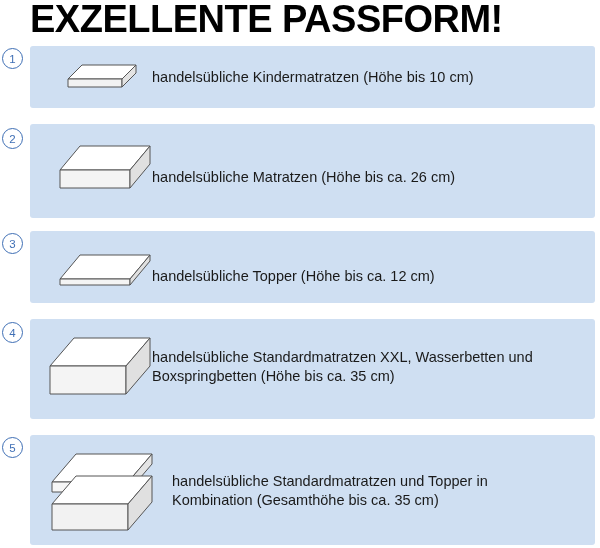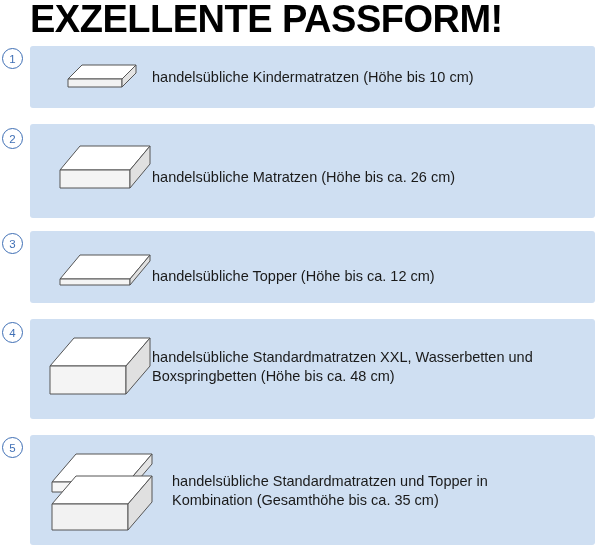--- a/index.html
+++ b/index.html
@@ -104,21 +104,21 @@
 
   <div class="row" style="top:319px;height:100px;"></div>
   <div class="num" style="top:322px;">4</div>
   <div class="mat" style="left:42px;top:330px;">
     <svg width="120" height="82" viewBox="0 0 120 82">
       <polygon points="32,8 108,8 84,36 8,36" fill="#ffffff" stroke="#555555" stroke-width="1"></polygon>
       <polygon points="8,36 84,36 84,64 8,64" fill="#f4f4f4" stroke="#555555" stroke-width="1"></polygon>
       <polygon points="84,36 108,8 108,36 84,64" fill="#e0e0e0" stroke="#555555" stroke-width="1"></polygon>
     </svg>
   </div>
-  <div class="row-label" style="top:348px;">handelsübliche Standardmatratzen XXL, Wasserbetten und Boxspringbetten (Höhe bis ca. 48 cm)</div>
+  <div class="row-label" style="top:348px;">handelsübliche Standardmatratzen XXL, Wasserbetten und Boxspringbetten (Höhe bis ca. 35 cm)</div>
 
   <div class="row" style="top:435px;height:110px;"></div>
   <div class="num" style="top:437px;">5</div>
   <div class="mat" style="left:42px;top:448px;">
     <svg width="125" height="95" viewBox="0 0 125 95">
       <polygon points="34,6 110,6 86,34 10,34" fill="#ffffff" stroke="#555555" stroke-width="1"></polygon>
       <polygon points="10,34 86,34 86,44 10,44" fill="#f6f6f6" stroke="#555555" stroke-width="1"></polygon>
       <polygon points="86,34 110,6 110,16 86,44" fill="#e4e4e4" stroke="#555555" stroke-width="1"></polygon>
       <polygon points="34,28 110,28 86,56 10,56" fill="#ffffff" stroke="#555555" stroke-width="1"></polygon>
       <polygon points="10,56 86,56 86,82 10,82" fill="#f2f2f2" stroke="#555555" stroke-width="1"></polygon>

